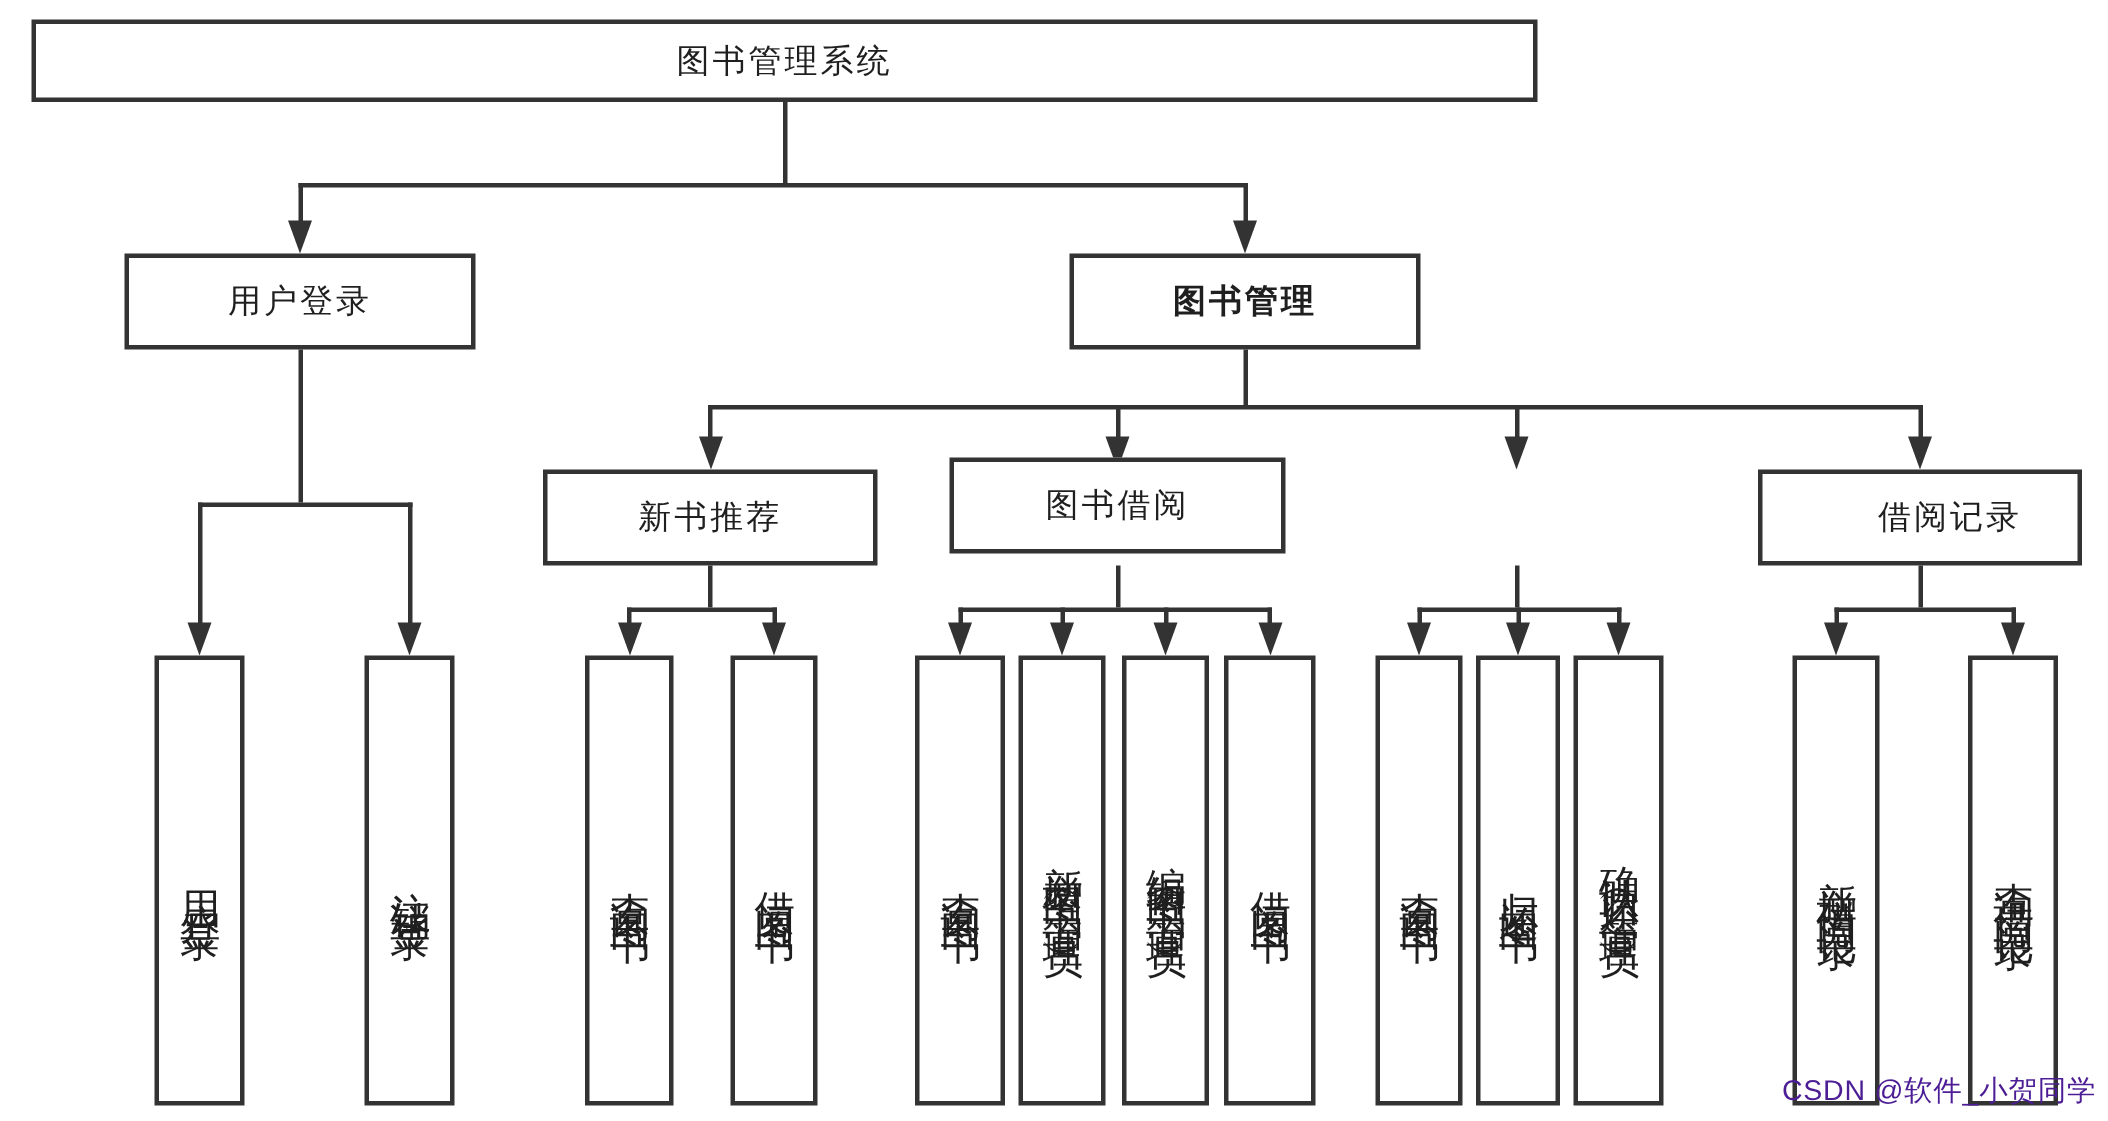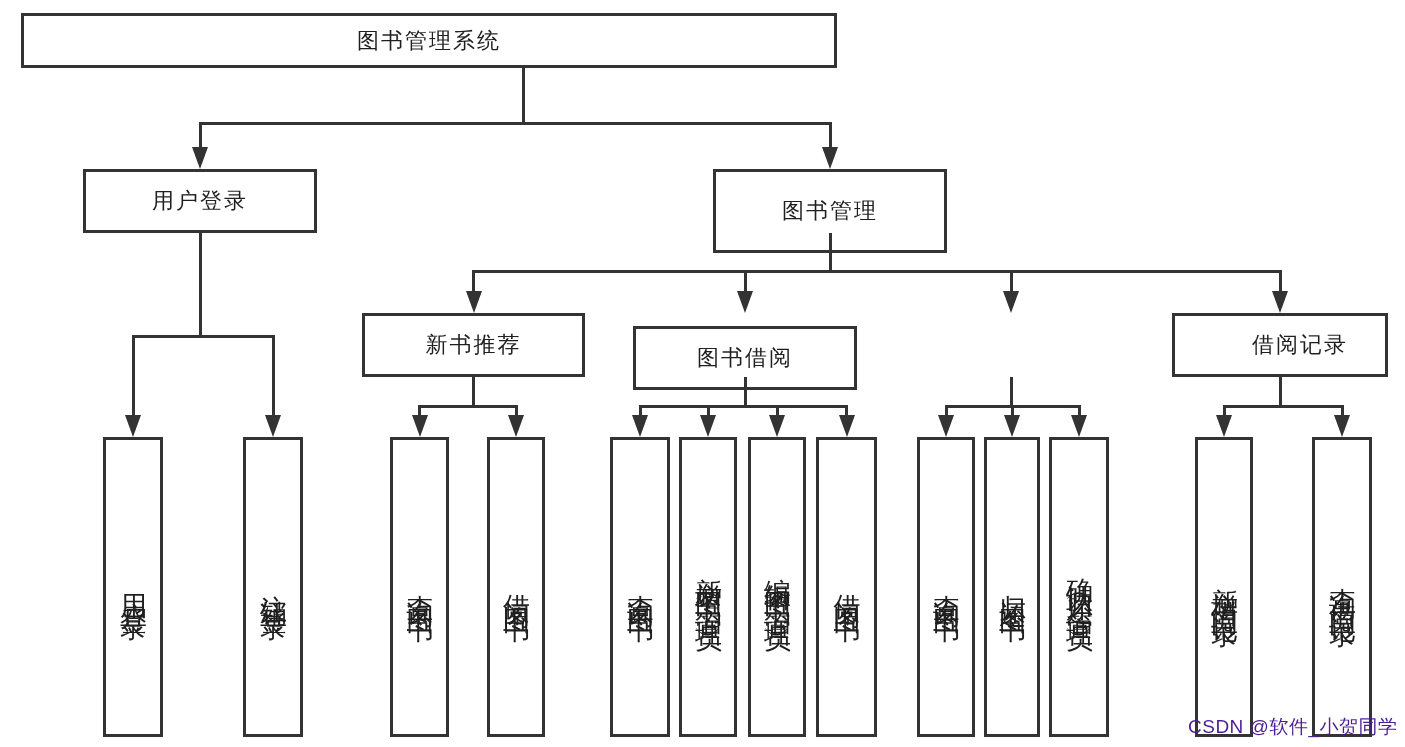--- a/index.html
+++ b/index.html
@@ -59,52 +59,52 @@
     white-space: nowrap;
     z-index: 5;
     letter-spacing: 0.5px;
   }
 </style>
 </head>
 <body>
 
 <div class="canvas">
 
-  <div class="box hbox" style="left:21px; top:13px; width:816px; height:55px;">图书管理系统</div>
+  <div class="box hbox" style="left:21px; top:13px; width:1004px; height:55px;">图书管理系统</div>
 
   <div class="line" style="left:521.5px; top:68px; width:3px; height:54px;"></div>
   <div class="line" style="left:198.5px; top:122px; width:633px; height:3px;"></div>
   <div class="line" style="left:198.5px; top:122px; width:3px; height:27px;"></div>
   <div class="arrow" style="left:192px; top:147px;"></div>
   <div class="line" style="left:828.5px; top:122px; width:3px; height:27px;"></div>
   <div class="arrow" style="left:822px; top:147px;"></div>
 
   <div class="box hbox" style="left:83px; top:169px; width:234px; height:64px;">用户登录</div>
-  <div class="box hbox" style="left:713px; top:169px; width:234px; height:84px;">图书管理</div>
+  <div class="box hbox" style="left:713px; top:169px; width:234px; height:64px;font-weight:bold;">图书管理</div>
 
   <div class="line" style="left:198.5px; top:233px; width:3px; height:102px;"></div>
   <div class="line" style="left:131.5px; top:335px; width:143px; height:3px;"></div>
   <div class="line" style="left:131.5px; top:335px; width:3px; height:82px;"></div>
   <div class="arrow" style="left:125px; top:415px;"></div>
   <div class="line" style="left:271.5px; top:335px; width:3px; height:82px;"></div>
   <div class="arrow" style="left:265px; top:415px;"></div>
 
   <div class="line" style="left:828.5px; top:233px; width:3px; height:37px;"></div>
   <div class="line" style="left:472px; top:270px; width:810px; height:3px;"></div>
   <div class="line" style="left:472px; top:270px; width:3px; height:23px;"></div>
   <div class="arrow" style="left:465.5px; top:291px;"></div>
   <div class="line" style="left:743.5px; top:270px; width:3px; height:23px;"></div>
   <div class="arrow" style="left:737px; top:291px;"></div>
   <div class="line" style="left:1009.5px; top:270px; width:3px; height:23px;"></div>
   <div class="arrow" style="left:1003px; top:291px;"></div>
   <div class="line" style="left:1278.5px; top:270px; width:3px; height:23px;"></div>
   <div class="arrow" style="left:1272px; top:291px;"></div>
 
   <div class="box hbox" style="left:362px; top:313px; width:223px; height:64px;">新书推荐</div>
-  <div class="box hbox" style="left:633px; top:326px; width:224px; height:64px;">图书借阅</div>
+  <div class="box hbox" style="left:633px; top:305px; width:224px; height:64px;">图书借阅</div>
   <div class="box hbox" style="left:1172px; top:313px; width:216px; height:64px;padding-left:40px;">借阅记录</div>
 
   <div class="line" style="left:472px; top:377px; width:3px; height:28px;"></div>
   <div class="line" style="left:418px; top:405px; width:100px; height:3px;"></div>
   <div class="line" style="left:418px; top:405px; width:3px; height:12px;"></div>
   <div class="arrow" style="left:411.5px; top:415px;"></div>
   <div class="line" style="left:514.5px; top:405px; width:3px; height:12px;"></div>
   <div class="arrow" style="left:508px; top:415px;"></div>
 
   <div class="line" style="left:743.5px; top:377px; width:3px; height:28px;"></div>

